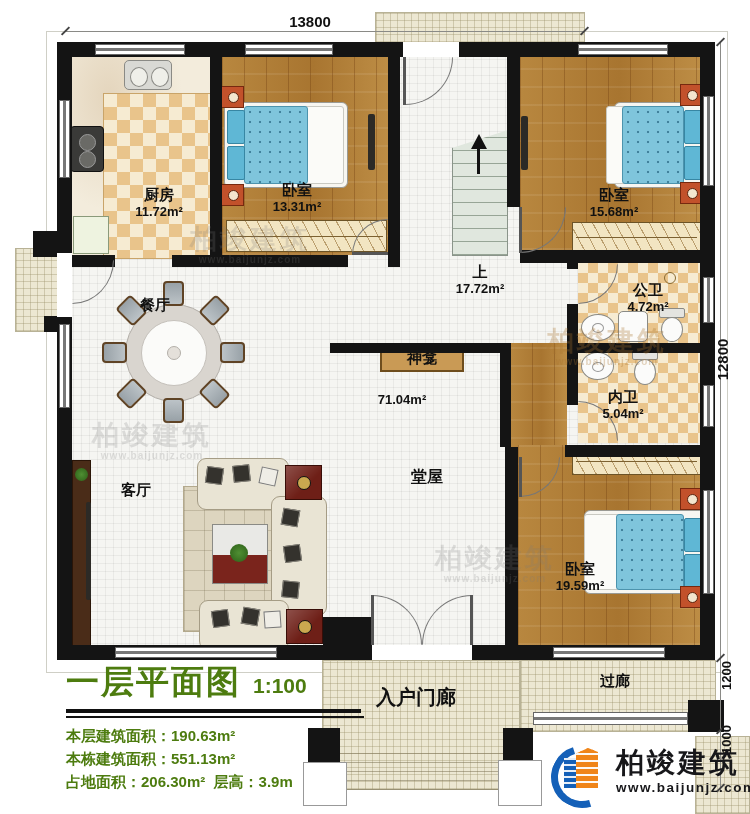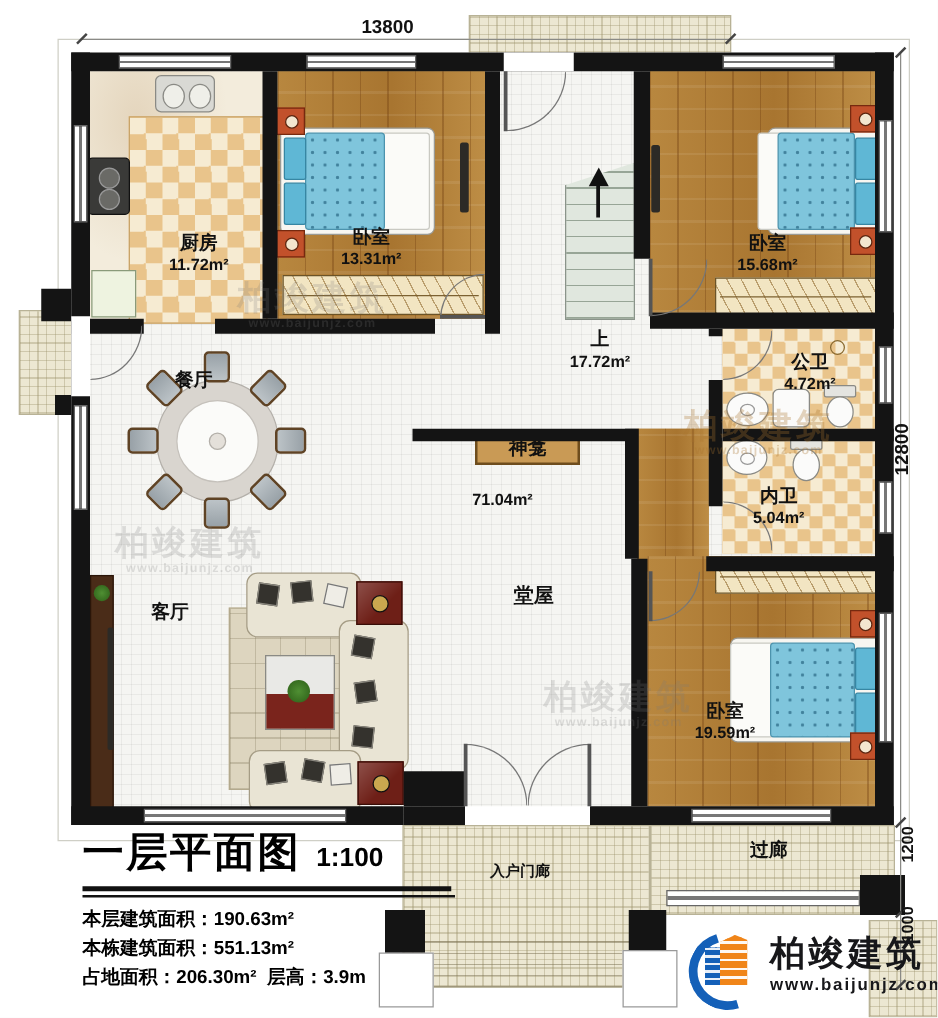--- a/index.html
+++ b/index.html
@@ -68,21 +68,21 @@
   .wm .small{font-size:10px;letter-spacing:1px;line-height:1.4;}
   .wm-tan{color:rgba(170,115,45,.30);}
   .dim{position:absolute;font-size:15px;font-weight:bold;color:#111;text-align:center;}
   .dimline{position:absolute;background:#8a8a86;}
   .tick{position:absolute;width:11px;height:2px;background:#444;transform:rotate(-45deg);}
   .stairs{position:absolute;background-color:#e0e7de;border:1px solid #8a948a;box-sizing:border-box;
      background-image:repeating-linear-gradient(0deg,#97a596 0 1px,transparent 1px 13px);
      clip-path:polygon(0 17%,100% 3%,100% 100%,0 100%);}
   .shrine{position:absolute;background:#c99a55;border:2px solid #6e4d1d;box-sizing:border-box;
      display:flex;align-items:center;justify-content:center;font-weight:bold;font-size:15px;color:#111;}
-  #title-block{position:absolute;left:66px;top:660px;width:300px;color:#000000;}
+  #title-block{position:absolute;left:66px;top:660px;width:300px;color:#4d7c0f;}
   #title-row{display:flex;align-items:baseline;gap:12px;border-bottom:4px solid #111;padding-bottom:4px;width:295px;}
   #title-main{font-size:33px;font-weight:900;letter-spacing:2px;}
   #title-scale{font-size:21px;font-weight:bold;}
   #title-thin{width:298px;height:1.5px;background:#111;margin-top:3px;}
   .stat-line{font-size:15px;font-weight:bold;line-height:23px;white-space:pre;}
   #logo{position:absolute;left:550px;top:742px;display:flex;align-items:center;gap:8px;}
   #logo-icon{position:relative;width:58px;height:58px;}
   .swoosh{position:absolute;left:1px;top:4px;width:48px;height:48px;border:7px solid transparent;
      border-left:7px solid #1460b8;border-bottom:7px solid #1460b8;border-radius:50%;transform:rotate(28deg);}
   .bldg-blue{position:absolute;left:14px;top:16px;width:13px;height:30px;background:#1460b8;
@@ -330,21 +330,21 @@
   </div>
   <div class="room-label" style="left:136px;top:490px;">
     <div>客厅</div>
   </div>
   <div class="room-label" style="left:402px;top:400px;">
     <div class="area">71.04m²</div>
   </div>
   <div class="room-label" style="left:427px;top:477px;font-size:16px;">
     <div>堂屋</div>
   </div>
-  <div class="room-label" style="left:416px;top:697px;font-size:12px;">
+  <div class="room-label" style="left:416px;top:697px;font-size:20px;">
     <div>入户门廊</div>
   </div>
   <div class="room-label" style="left:615px;top:681px;font-size:15px;">
     <div>过廊</div>
   </div>
 
   <div class="dimline" style="left:65px;top:31px;width:520px;height:1px;"></div>
   <div class="tick" style="left:60px;top:30px;"></div>
   <div class="tick" style="left:579px;top:30px;"></div>
   <div class="dim" style="left:275px;top:13px;width:70px;background:#fff;">13800</div>

